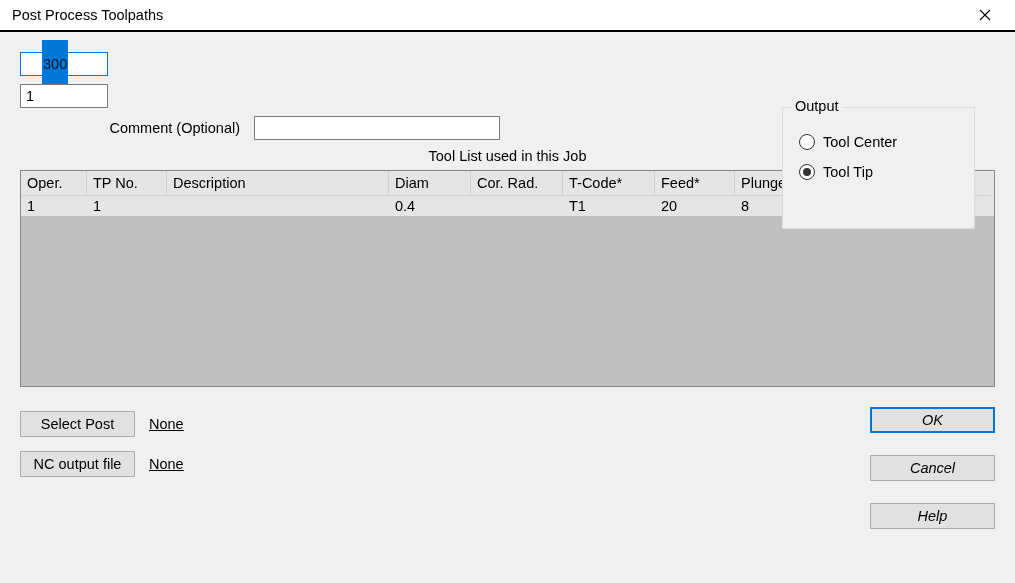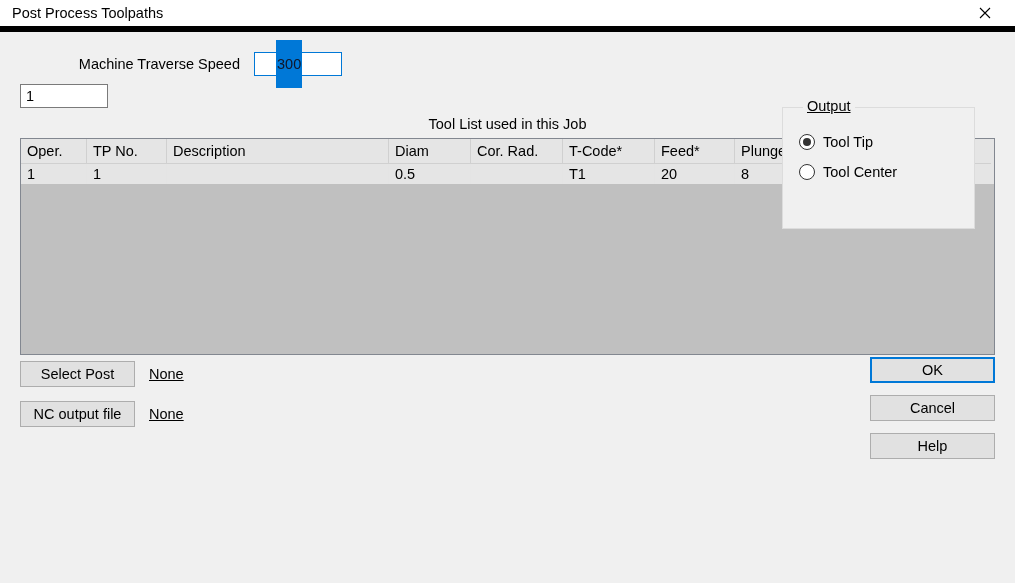--- a/index.html
+++ b/index.html
@@ -8,21 +8,21 @@
     width: 1015px; height: 583px;
     font-family: "Segoe UI", Tahoma, sans-serif;
     font-size: 14.5px;
     background: #f0f0f0;
     color: #000;
     overflow: hidden;
   }
   .titlebar {
     height: 32px;
     background: #fff;
-    border-bottom: 6px solid #000000;
+    border-bottom: 2px solid #000000;
     display: flex;
     align-items: center;
     padding: 0 10px 0 12px;
     justify-content: space-between;
   }
   .title-text { font-size: 14.5px; }
   .close-btn {
     width: 40px; height: 28px;
     display: flex; align-items: center; justify-content: center;
     cursor: pointer;
@@ -64,24 +64,23 @@
     right: 20px;
     top: 55px;
     width: 193px;
     height: 122px;
     border: 1px solid #dcdcdc;
     background: #f0f0f0;
     padding: 6px 12px 10px 12px;
   }
   .output-group .legend {
     position: absolute;
-    top: -10px; left: 20px;
+    top: -10px; left: 8px;
     background: #f0f0f0;
     padding: 0 4px;
-    text-decoration: underline;
   }
   .radio-row {
     display:flex; align-items:center;
     margin-top: 20px;
     margin-left: 4px;
     cursor: pointer;
   }
   .radio-row + .radio-row { margin-top: 14px; }
   .radio-outer {
     width:16px; height:16px; border:1px solid #333; border-radius:50%;
@@ -134,21 +133,21 @@
   .grid-empty {
     background:#c0c0c0;
     height: calc(217px - 28px - 24px);
   }
   .grid-wrap-inner {
     width:100%; height:100%;
     background:#c0c0c0;
   }
 
   .bottom-area {
-    margin-top: 6px;
+    margin-top: 24px;
     display:flex;
     justify-content: space-between;
   }
   .left-buttons {}
   .left-row {
     display:flex; align-items:center;
     margin-bottom: 14px;
   }
   .btn {
     background:#e1e1e1;
@@ -158,23 +157,24 @@
     cursor:pointer;
     padding: 0 10px;
     min-width: 115px;
   }
   .btn.small { min-width:115px; }
   .left-row .val {
     margin-left: 14px;
     text-decoration: underline;
   }
   .right-buttons {
-    display:flex; flex-direction:column; gap:12px;
+    display:flex; flex-direction:column; gap:22px;
     align-items:flex-end;
     margin-top: -4px;
+    font-style: italic;
   }
   .btn.wide { width:125px; }
   .btn.primary {
     border:2px solid #0078d7;
     background:#e1e1e1;
   }
 </style>
 </head>
 <body>
 
@@ -184,40 +184,43 @@
     <svg viewBox="0 0 12 12">
         <path d="M1 1 L11 11 M11 1 L1 11" stroke="#000" stroke-width="1.1" fill="none"></path>
       </svg>
   </div>
 </div>
 
 <div class="client">
 
   <div style="position:relative;">
     <div class="form-row">
-      <div class="form-label">Machine Traverse Speed</div>
       <div class="tf-traverse-wrap">
         <span class="sel">300</span>
       </div>
     </div>
     <div class="form-row">
       <input class="text-field tf-prog" value="1" style="">
     </div>
+    <div class="form-row">
+      <div class="form-label">Comment (Optional)</div>
+      <input class="text-field tf-comment" value="" style="">
+    </div>
 
     <div class="output-group">
       <div class="legend">Output</div>
+      <div class="radio-row">
+        <div class="radio-outer"></div>
+        <span>Tool Center</span>
+      </div>
       <div class="radio-row">
         <div class="radio-outer">
             <div class="radio-inner"></div>
           </div>
         <span>Tool Tip</span>
-      </div>
-      <div class="radio-row">
-        <div class="radio-outer"></div>
-        <span>Tool Center</span>
       </div>
     </div>
   </div>
 
   <div class="tool-list-caption">Tool List used in this Job</div>
 
   <div class="grid-wrap">
     <div class="grid-wrap-inner">
       <div class="grid-header">
         <div class="gh">Oper.</div>
@@ -227,21 +230,21 @@
         <div class="gh">Cor. Rad.</div>
         <div class="gh">T-Code*</div>
         <div class="gh">Feed*</div>
         <div class="gh">Plunge F.*</div>
         <div class="gh">Spin*</div>
       </div>
       <div class="grid-row">
         <div class="gc">1</div>
         <div class="gc">1</div>
         <div class="gc"></div>
-        <div class="gc">0.5</div>
+        <div class="gc">0.4</div>
         <div class="gc"></div>
         <div class="gc">T1</div>
         <div class="gc">20</div>
         <div class="gc">8</div>
         <div class="gc">1000</div>
       </div>
       <div class="grid-empty"></div>
     </div>
   </div>
 

